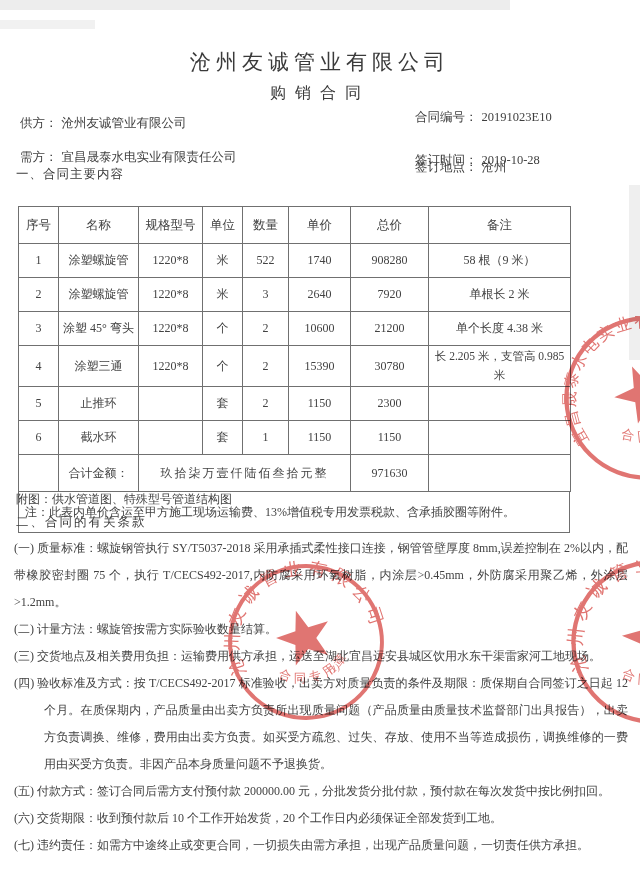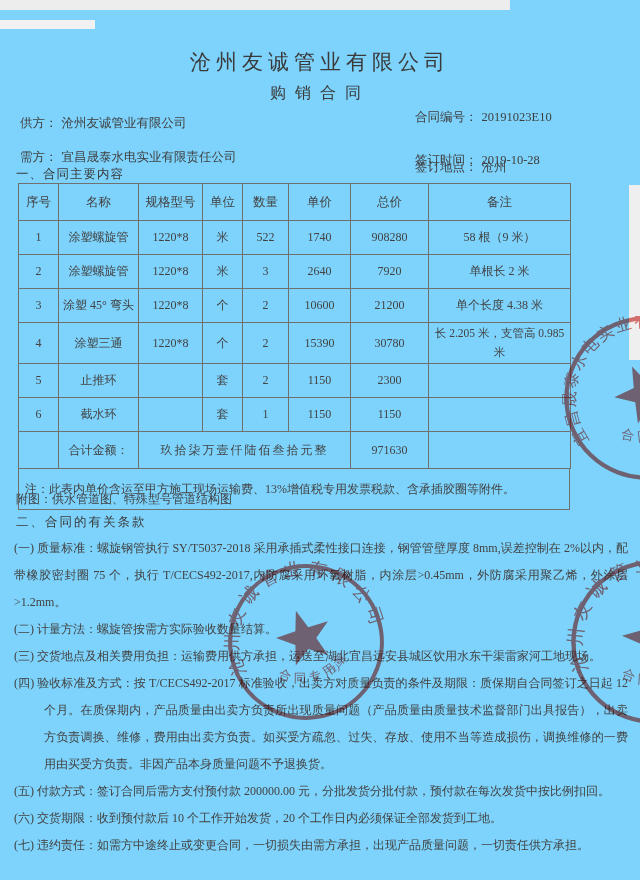--- a/index.html
+++ b/index.html
@@ -4,21 +4,21 @@
 <style>
   html,body{margin:0;padding:0;}
   body{
     background:#e9e9e9;
     font-family:"Liberation Serif","DejaVu Serif",serif;
   }
   .page{
     position:relative;
     width:640px;height:880px;
     margin:0 auto;
-    background:#7dd3fc;
+    background:#ffffff;
     overflow:hidden;
     color:#3f3f3f;
   }
   .scan-strip-top{
     position:absolute;top:0;left:0;width:510px;height:10px;
     background:#ededed;
   }
   .scan-strip-top2{
     position:absolute;top:20px;left:0;width:95px;height:9px;
     background:#f1f1f1;
@@ -45,21 +45,21 @@
   .meta-date{left:415px;top:152px;}
   .label{margin-right:4px;}
   .section-title{position:absolute;left:16px;font-size:12.5px;color:#383838;letter-spacing:1px;white-space:nowrap;}
   .section-1{top:166px;}
   .section-2{top:514px;letter-spacing:2px;}
   .attachment-line{left:16px;top:491px;}
 
   .items-block{position:absolute;left:18px;top:183px;width:552px;}
   table.items{
     border-collapse:collapse;table-layout:fixed;width:552px;
-    font-size:12px;color:#424242;
+    font-size:12px;color:#424242;margin-top:23px;
   }
   table.items td,table.items th{
     border:1px solid #707070;
     text-align:center;vertical-align:middle;
     padding:1px 2px;font-weight:400;
     overflow:hidden;
   }
   table.items th{height:34px;font-size:12.5px;}
   table.items td{height:31px;}
   .note-box{

